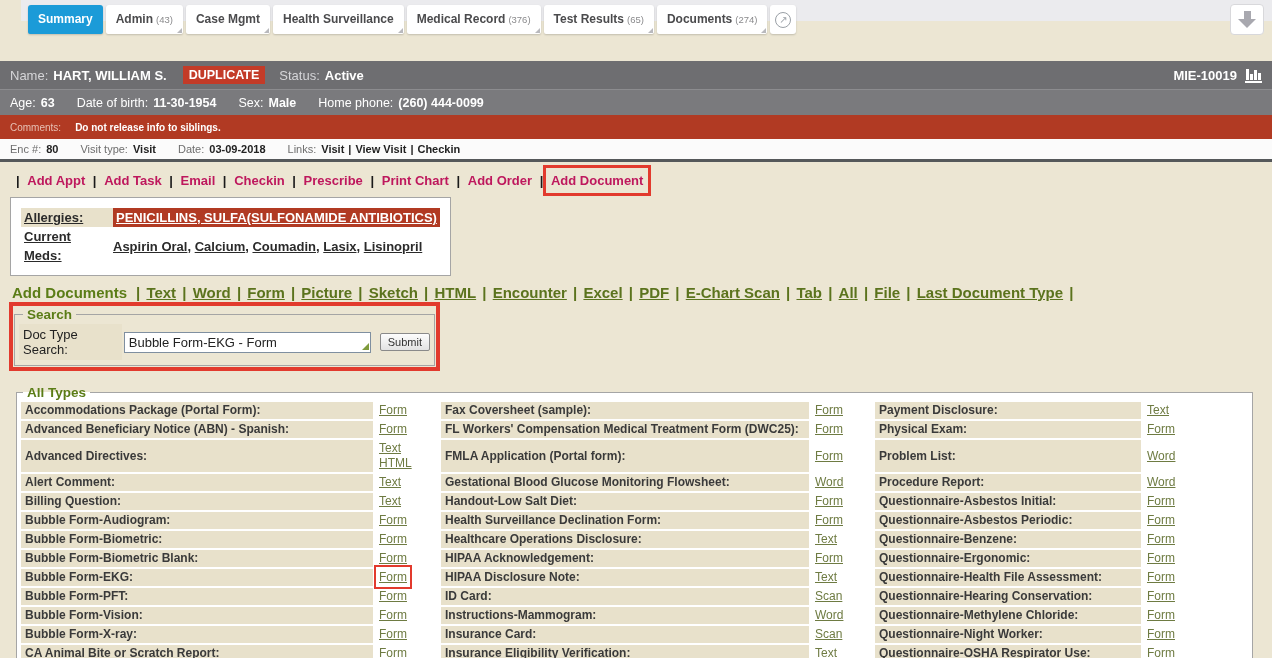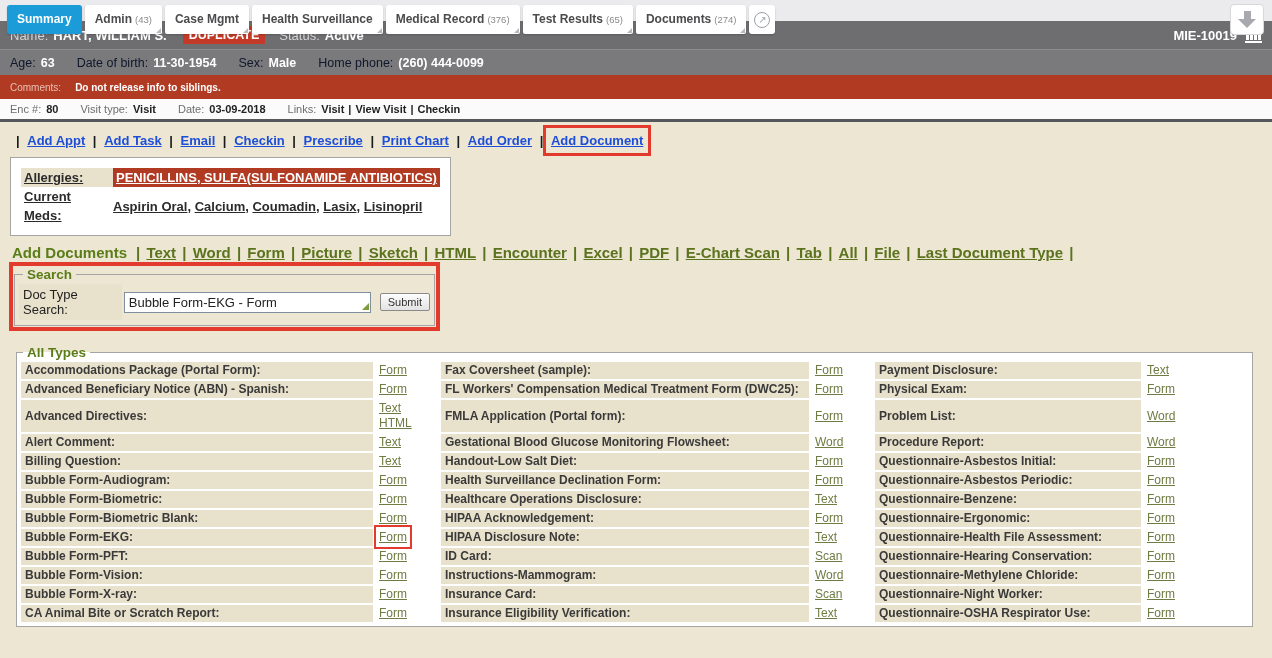--- a/index.html
+++ b/index.html
@@ -1,20 +1,20 @@
 <!DOCTYPE html>
 <html><head>
 <meta charset="utf-8">
 <style>
   * { box-sizing: border-box; margin: 0; padding: 0; }
   html,body { width:1272px; height:658px; overflow:hidden; }
   body { font-family:"Liberation Sans","DejaVu Sans",sans-serif; background:#ece6d3; font-size:12px; }
 
   
-  .tabbar { position:relative; height:21px; background:#ebebee; padding:5px 0 0 7px; display:flex; align-items:flex-start; }
+  .tabbar { position:relative; height:21px; background:#ebebee; padding:5px 0 0 7px; display:flex; align-items:flex-start;margin-left:21px; }
   .tab { position:relative; background:#ffffff; border-radius:3px 3px 2px 2px; padding:7px 10px 8px 10px;
          margin-right:3px; color:#4b4b4d; font-size:12px; font-weight:bold; cursor:pointer;
          box-shadow:0 1px 2px rgba(0,0,0,.18); height:29px; display:flex; align-items:center; }
   .tab.active { background:#1b9bd8; color:#ffffff; }
   .tab-count { font-size:9.5px; color:#8a8a8c; font-weight:normal; margin-left:3px; }
   .fold { position:absolute; right:1px; bottom:1px; width:0; height:0;
           border-left:5px solid transparent; border-bottom:5px solid #b9b9bd; }
   .popout { background:#ffffff; border-radius:3px; box-shadow:0 1px 2px rgba(0,0,0,.18);
             height:29px; width:26px; display:flex; align-items:center; justify-content:center; cursor:pointer; }
   .popout .circ { width:16px; height:16px; border:1px solid #9aa0a6; border-radius:50%;
@@ -23,39 +23,39 @@
                border:1px solid #d8d8db; border-radius:4px; cursor:pointer;
                display:flex; flex-direction:column; align-items:center; justify-content:center; }
   .dstem { width:7px; height:8px; background:#a8a8af; }
   .dhead { width:0; height:0; border-left:9px solid transparent; border-right:9px solid transparent; border-top:9px solid #a8a8af; }
 
   
   .bar { display:flex; align-items:center; padding:0 10px; color:#ffffff; }
   .bar .lab { color:#d5d5d8; margin-right:5px; }
   .bar .val { font-weight:bold; color:#ffffff; }
   .bar .gap { width:22px; }
-  .namebar { height:28px; background:#6e6e71; font-size:13px; }
+  .namebar { height:28px; background:#6e6e71; font-size:13px;margin-top:40px; }
   .dupbadge { background:#c33b28; color:#fff; font-weight:bold; padding:2px 6px; margin:0 14px 0 16px; font-size:12.5px; }
   .chartid { margin-left:auto; display:flex; align-items:center; font-weight:bold; }
   .chart-icon { display:flex; align-items:flex-end; gap:1px; border-bottom:2px solid #fff; margin-left:8px; padding:0 1px 1px 1px; height:16px; }
   .chart-icon i { display:block; width:3px; background:#fff; }
   .agebar { height:26px; background:#7a7a7d; border-top:1px solid #8c8c8f; font-size:12.5px; }
-  .agebar .lab { color:#0f172a; }
+  .agebar .lab { color:#ffffff; }
   .commentsbar { height:24px; background:#b13a23; font-size:10px; }
   .commentsbar .lab { color:#e7c0b4; }
   .encbar { height:23px; background:#fbfbfb; color:#222; border-bottom:3px solid #55585a; font-size:11px; }
   .encbar .lab { color:#6e6e6e; margin-right:5px; }
   .encbar .val { color:#222; font-weight:bold; }
   .encbar .enclink { color:#222; font-weight:bold; text-decoration:none; }
   .encbar .sep { color:#222; font-weight:bold; padding:0 4px; }
 
   
   .content { padding:11px 0 0 10px; }
   .actions { font-size:13px; font-weight:bold; color:#1a1a1a; margin-bottom:9px; padding-left:2px; }
-  .actions a { color:#1d4ed8; text-decoration:underline; cursor:pointer; }
+  .actions a { color:#be185d; cursor:pointer; }
   .actions .sep { text-decoration:none; padding:0 4px; }
   .ann-adddoc { outline:3px solid #e23a2d; outline-offset:5px; }
 
   .sumbox { display:inline-block; background:#ffffff; border:1px solid #a5a5a5; padding:10px; margin-bottom:6px; }
   .sumrow { display:flex; align-items:center; font-size:13px; line-height:19px; }
   .sumrow .rowlab { width:92px; padding:0 3px; font-weight:bold; }
   .sumrow .rowlab a { color:#2a2a2a; text-decoration:underline; cursor:pointer; font-weight:bold; }
   .sumrow.first .rowlab { background:#e8e1cb; }
   .allergy-val { background:#b13a23; color:#ffffff; font-weight:bold; text-decoration:underline; padding:0 3px; cursor:pointer; }
   .meds a { color:#2a2a2a; font-weight:bold; text-decoration:underline; cursor:pointer; }

